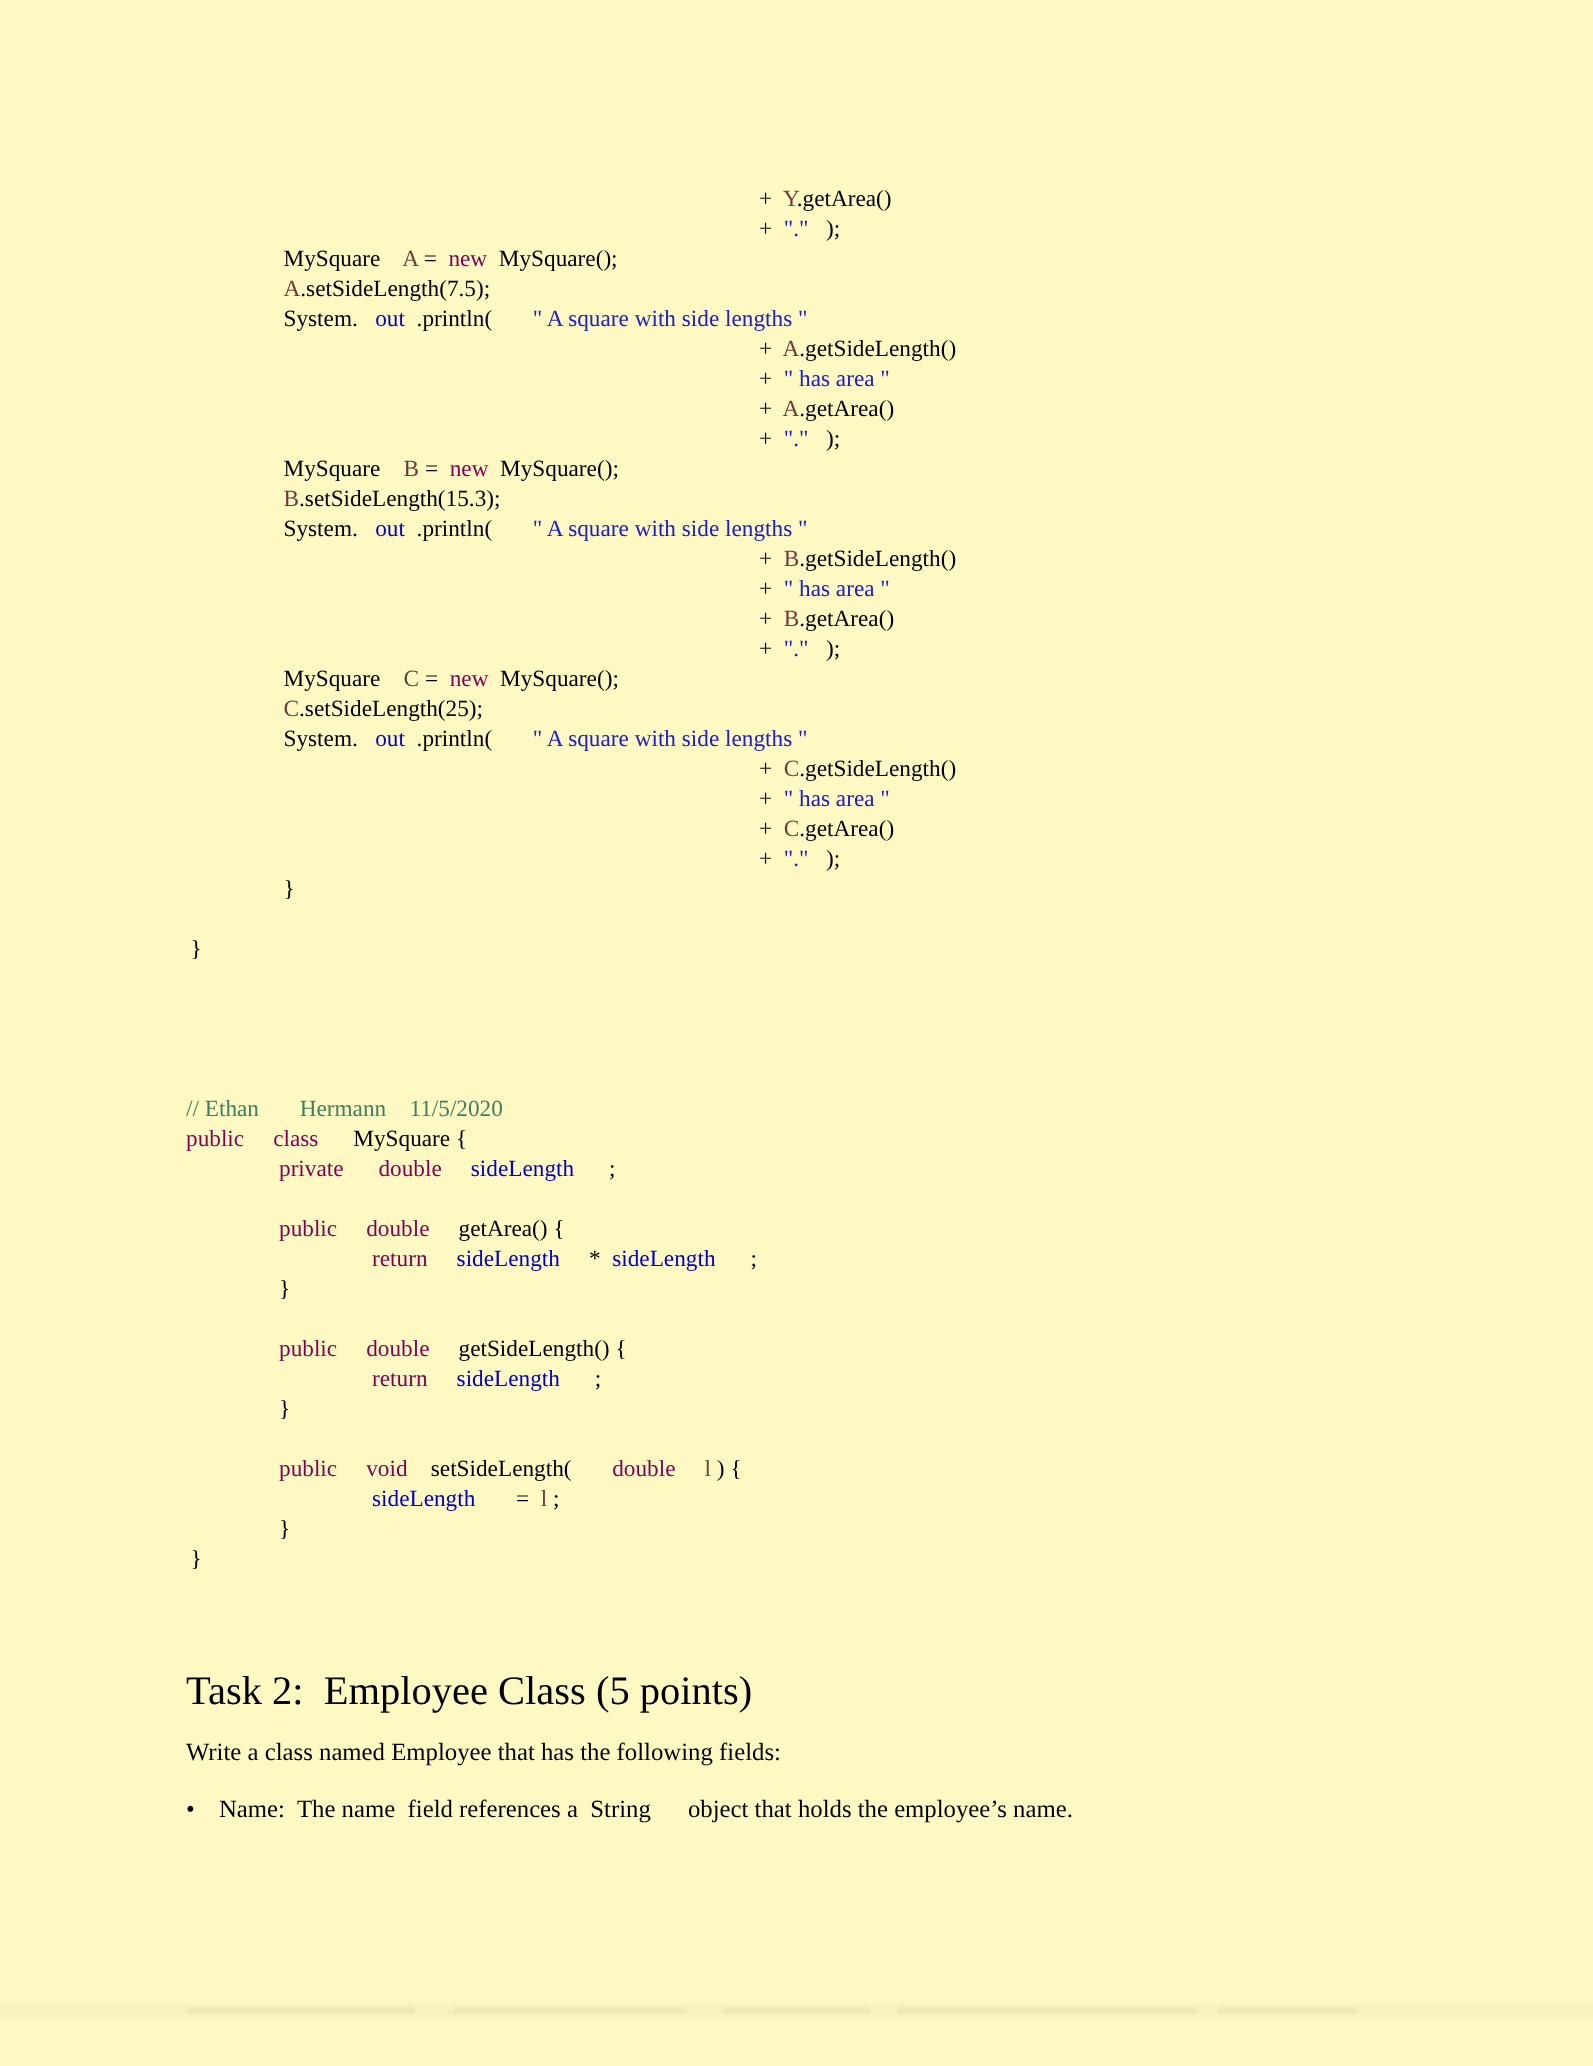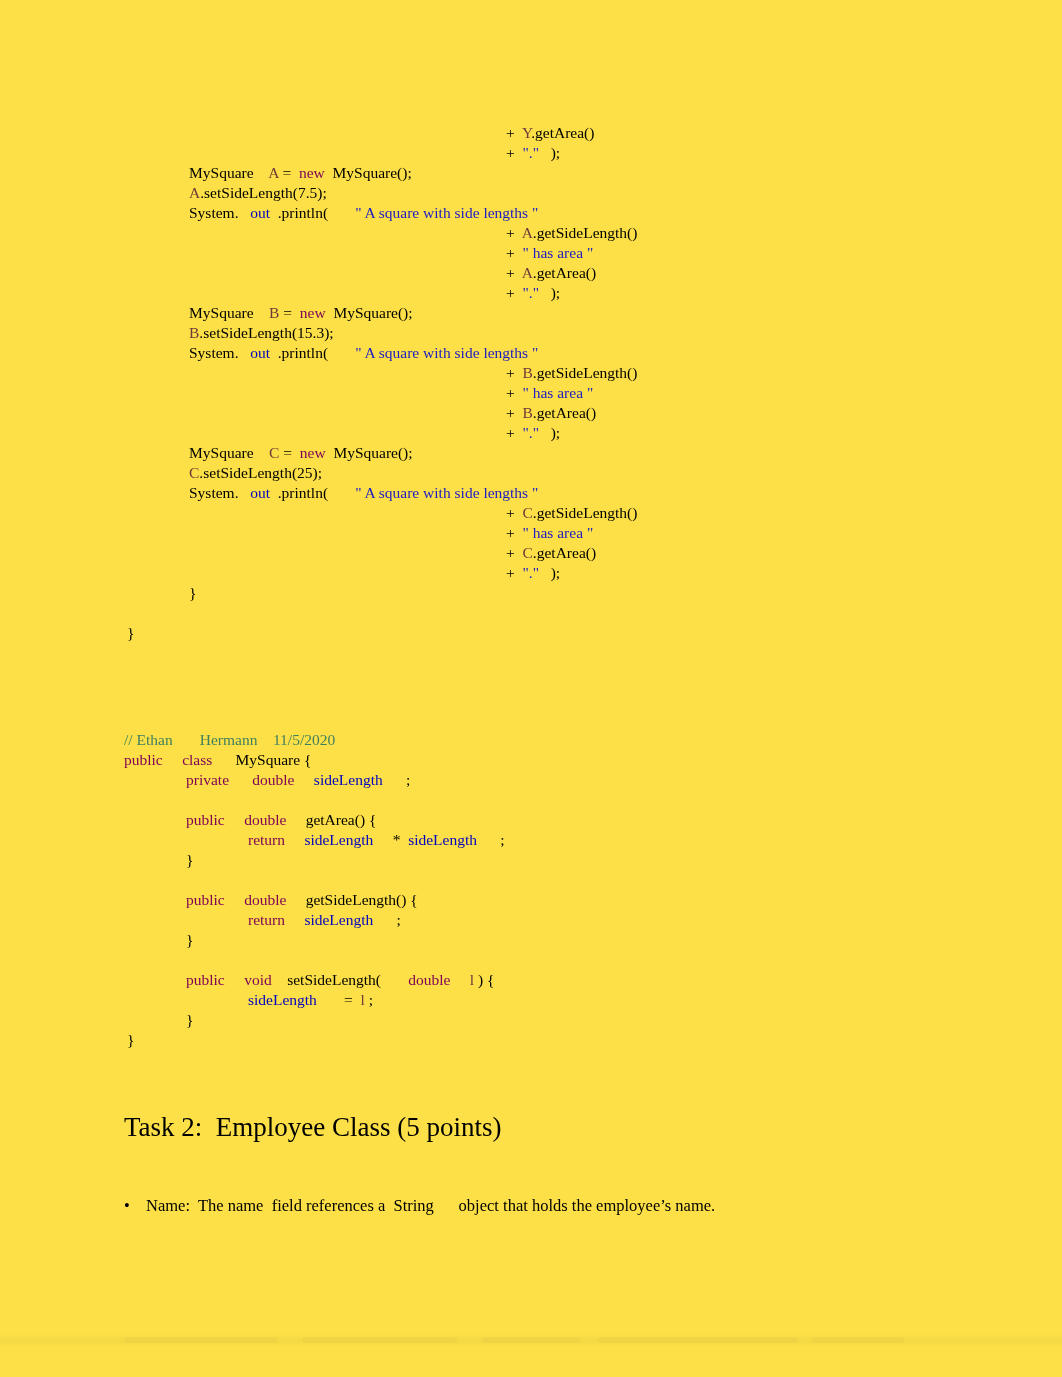--- a/index.html
+++ b/index.html
@@ -12,21 +12,21 @@
     height: 1377px;
     position: relative;
     font-family: "Liberation Serif", "DejaVu Serif", serif;
     color: #000000;
     overflow: hidden;
   }
 
   .page {
     position: absolute;
     inset: 0;
-    background: #fde047;
+    background: #fef9c3;
   }
 
   
   .page-edge-shadow {
     position: absolute;
     left: 0;
     right: 0;
     bottom: 30px;
     height: 14px;
     background: linear-gradient(to bottom, rgba(0,0,0,0) 0%, rgba(0,0,0,0.035) 60%, rgba(0,0,0,0) 100%);
@@ -103,20 +103,21 @@
 <body>
 
 <div class="page">
 
   <div class="code-block" id="code-top" style="left:124px; top:123px;"><div class="code-line"><span style="display: inline-block; width: 382px;"></span><span class="t-plain">+  </span><span class="t-var">Y</span><span class="t-plain">.getArea()</span></div><div class="code-line"><span style="display: inline-block; width: 382px;"></span><span class="t-plain">+  </span><span class="t-str">"."</span><span class="t-plain">   );</span></div><div class="code-line"><span style="display: inline-block; width: 65px;"></span><span class="t-plain">MySquare    </span><span class="t-var">A</span><span class="t-plain"> =  </span><span class="t-kw">new</span><span class="t-plain">  MySquare();</span></div><div class="code-line"><span style="display: inline-block; width: 65px;"></span><span class="t-var">A</span><span class="t-plain">.setSideLength(7.5);</span></div><div class="code-line"><span style="display: inline-block; width: 65px;"></span><span class="t-plain">System.   </span><span class="t-field">out</span><span class="t-plain">  .println(       </span><span class="t-str">" A square with side lengths "</span></div><div class="code-line"><span style="display: inline-block; width: 382px;"></span><span class="t-plain">+  </span><span class="t-var">A</span><span class="t-plain">.getSideLength()</span></div><div class="code-line"><span style="display: inline-block; width: 382px;"></span><span class="t-plain">+  </span><span class="t-str">" has area "</span></div><div class="code-line"><span style="display: inline-block; width: 382px;"></span><span class="t-plain">+  </span><span class="t-var">A</span><span class="t-plain">.getArea()</span></div><div class="code-line"><span style="display: inline-block; width: 382px;"></span><span class="t-plain">+  </span><span class="t-str">"."</span><span class="t-plain">   );</span></div><div class="code-line"><span style="display: inline-block; width: 65px;"></span><span class="t-plain">MySquare    </span><span class="t-var">B</span><span class="t-plain"> =  </span><span class="t-kw">new</span><span class="t-plain">  MySquare();</span></div><div class="code-line"><span style="display: inline-block; width: 65px;"></span><span class="t-var">B</span><span class="t-plain">.setSideLength(15.3);</span></div><div class="code-line"><span style="display: inline-block; width: 65px;"></span><span class="t-plain">System.   </span><span class="t-field">out</span><span class="t-plain">  .println(       </span><span class="t-str">" A square with side lengths "</span></div><div class="code-line"><span style="display: inline-block; width: 382px;"></span><span class="t-plain">+  </span><span class="t-var">B</span><span class="t-plain">.getSideLength()</span></div><div class="code-line"><span style="display: inline-block; width: 382px;"></span><span class="t-plain">+  </span><span class="t-str">" has area "</span></div><div class="code-line"><span style="display: inline-block; width: 382px;"></span><span class="t-plain">+  </span><span class="t-var">B</span><span class="t-plain">.getArea()</span></div><div class="code-line"><span style="display: inline-block; width: 382px;"></span><span class="t-plain">+  </span><span class="t-str">"."</span><span class="t-plain">   );</span></div><div class="code-line"><span style="display: inline-block; width: 65px;"></span><span class="t-plain">MySquare    </span><span class="t-var">C</span><span class="t-plain"> =  </span><span class="t-kw">new</span><span class="t-plain">  MySquare();</span></div><div class="code-line"><span style="display: inline-block; width: 65px;"></span><span class="t-var">C</span><span class="t-plain">.setSideLength(25);</span></div><div class="code-line"><span style="display: inline-block; width: 65px;"></span><span class="t-plain">System.   </span><span class="t-field">out</span><span class="t-plain">  .println(       </span><span class="t-str">" A square with side lengths "</span></div><div class="code-line"><span style="display: inline-block; width: 382px;"></span><span class="t-plain">+  </span><span class="t-var">C</span><span class="t-plain">.getSideLength()</span></div><div class="code-line"><span style="display: inline-block; width: 382px;"></span><span class="t-plain">+  </span><span class="t-str">" has area "</span></div><div class="code-line"><span style="display: inline-block; width: 382px;"></span><span class="t-plain">+  </span><span class="t-var">C</span><span class="t-plain">.getArea()</span></div><div class="code-line"><span style="display: inline-block; width: 382px;"></span><span class="t-plain">+  </span><span class="t-str">"."</span><span class="t-plain">   );</span></div><div class="code-line"><span style="display: inline-block; width: 65px;"></span><span class="t-plain">}</span></div><div class="code-line blank">&nbsp;</div><div class="code-line"><span style="display: inline-block; width: 3px;"></span><span class="t-plain">}</span></div></div>
 
   <div class="code-block" id="code-bottom" style="left:124px; top:730px;"><div class="code-line"><span class="t-cmt">// Ethan       Hermann    11/5/2020</span></div><div class="code-line"><span class="t-kw">public</span><span class="t-plain">     </span><span class="t-kw">class</span><span class="t-plain">      MySquare {</span></div><div class="code-line"><span style="display: inline-block; width: 62px;"></span><span class="t-kw">private</span><span class="t-plain">      </span><span class="t-kw">double</span><span class="t-plain">     </span><span class="t-field">sideLength</span><span class="t-plain">      ;</span></div><div class="code-line blank">&nbsp;</div><div class="code-line"><span style="display: inline-block; width: 62px;"></span><span class="t-kw">public</span><span class="t-plain">     </span><span class="t-kw">double</span><span class="t-plain">     getArea() {</span></div><div class="code-line"><span style="display: inline-block; width: 124px;"></span><span class="t-kw">return</span><span class="t-plain">     </span><span class="t-field">sideLength</span><span class="t-plain">     *  </span><span class="t-field">sideLength</span><span class="t-plain">      ;</span></div><div class="code-line"><span style="display: inline-block; width: 62px;"></span><span class="t-plain">}</span></div><div class="code-line blank">&nbsp;</div><div class="code-line"><span style="display: inline-block; width: 62px;"></span><span class="t-kw">public</span><span class="t-plain">     </span><span class="t-kw">double</span><span class="t-plain">     getSideLength() {</span></div><div class="code-line"><span style="display: inline-block; width: 124px;"></span><span class="t-kw">return</span><span class="t-plain">     </span><span class="t-field">sideLength</span><span class="t-plain">      ;</span></div><div class="code-line"><span style="display: inline-block; width: 62px;"></span><span class="t-plain">}</span></div><div class="code-line blank">&nbsp;</div><div class="code-line"><span style="display: inline-block; width: 62px;"></span><span class="t-kw">public</span><span class="t-plain">     </span><span class="t-kw">void</span><span class="t-plain">    setSideLength(       </span><span class="t-kw">double</span><span class="t-plain">     </span><span class="t-var">l</span><span class="t-plain"> ) {</span></div><div class="code-line"><span style="display: inline-block; width: 124px;"></span><span class="t-field">sideLength</span><span class="t-plain">       =  </span><span class="t-var">l</span><span class="t-plain"> ;</span></div><div class="code-line"><span style="display: inline-block; width: 62px;"></span><span class="t-plain">}</span></div><div class="code-line"><span style="display: inline-block; width: 3px;"></span><span class="t-plain">}</span></div></div>
 
   <div class="task-heading" style="left:124px; top:1113px;">Task 2:  Employee Class (5 points)</div>
 
+  <div class="body-para" style="left:124px; top:1157px;">Write a class named Employee that has the following fields:</div>
 
   <div class="bullet-row" style="left:124px; top:1195px;">
     <span class="bullet-mark">•</span>
     <span class="bullet-text">Name:  The name  field references a  String      object that holds the employee’s name.</span>
   </div>
 
   <div class="page-edge-shadow">
     <div class="seg" style="left:125px;  width:152px;"></div>
     <div class="seg" style="left:302px;  width:155px;"></div>
     <div class="seg" style="left:482px;  width:98px;"></div>

